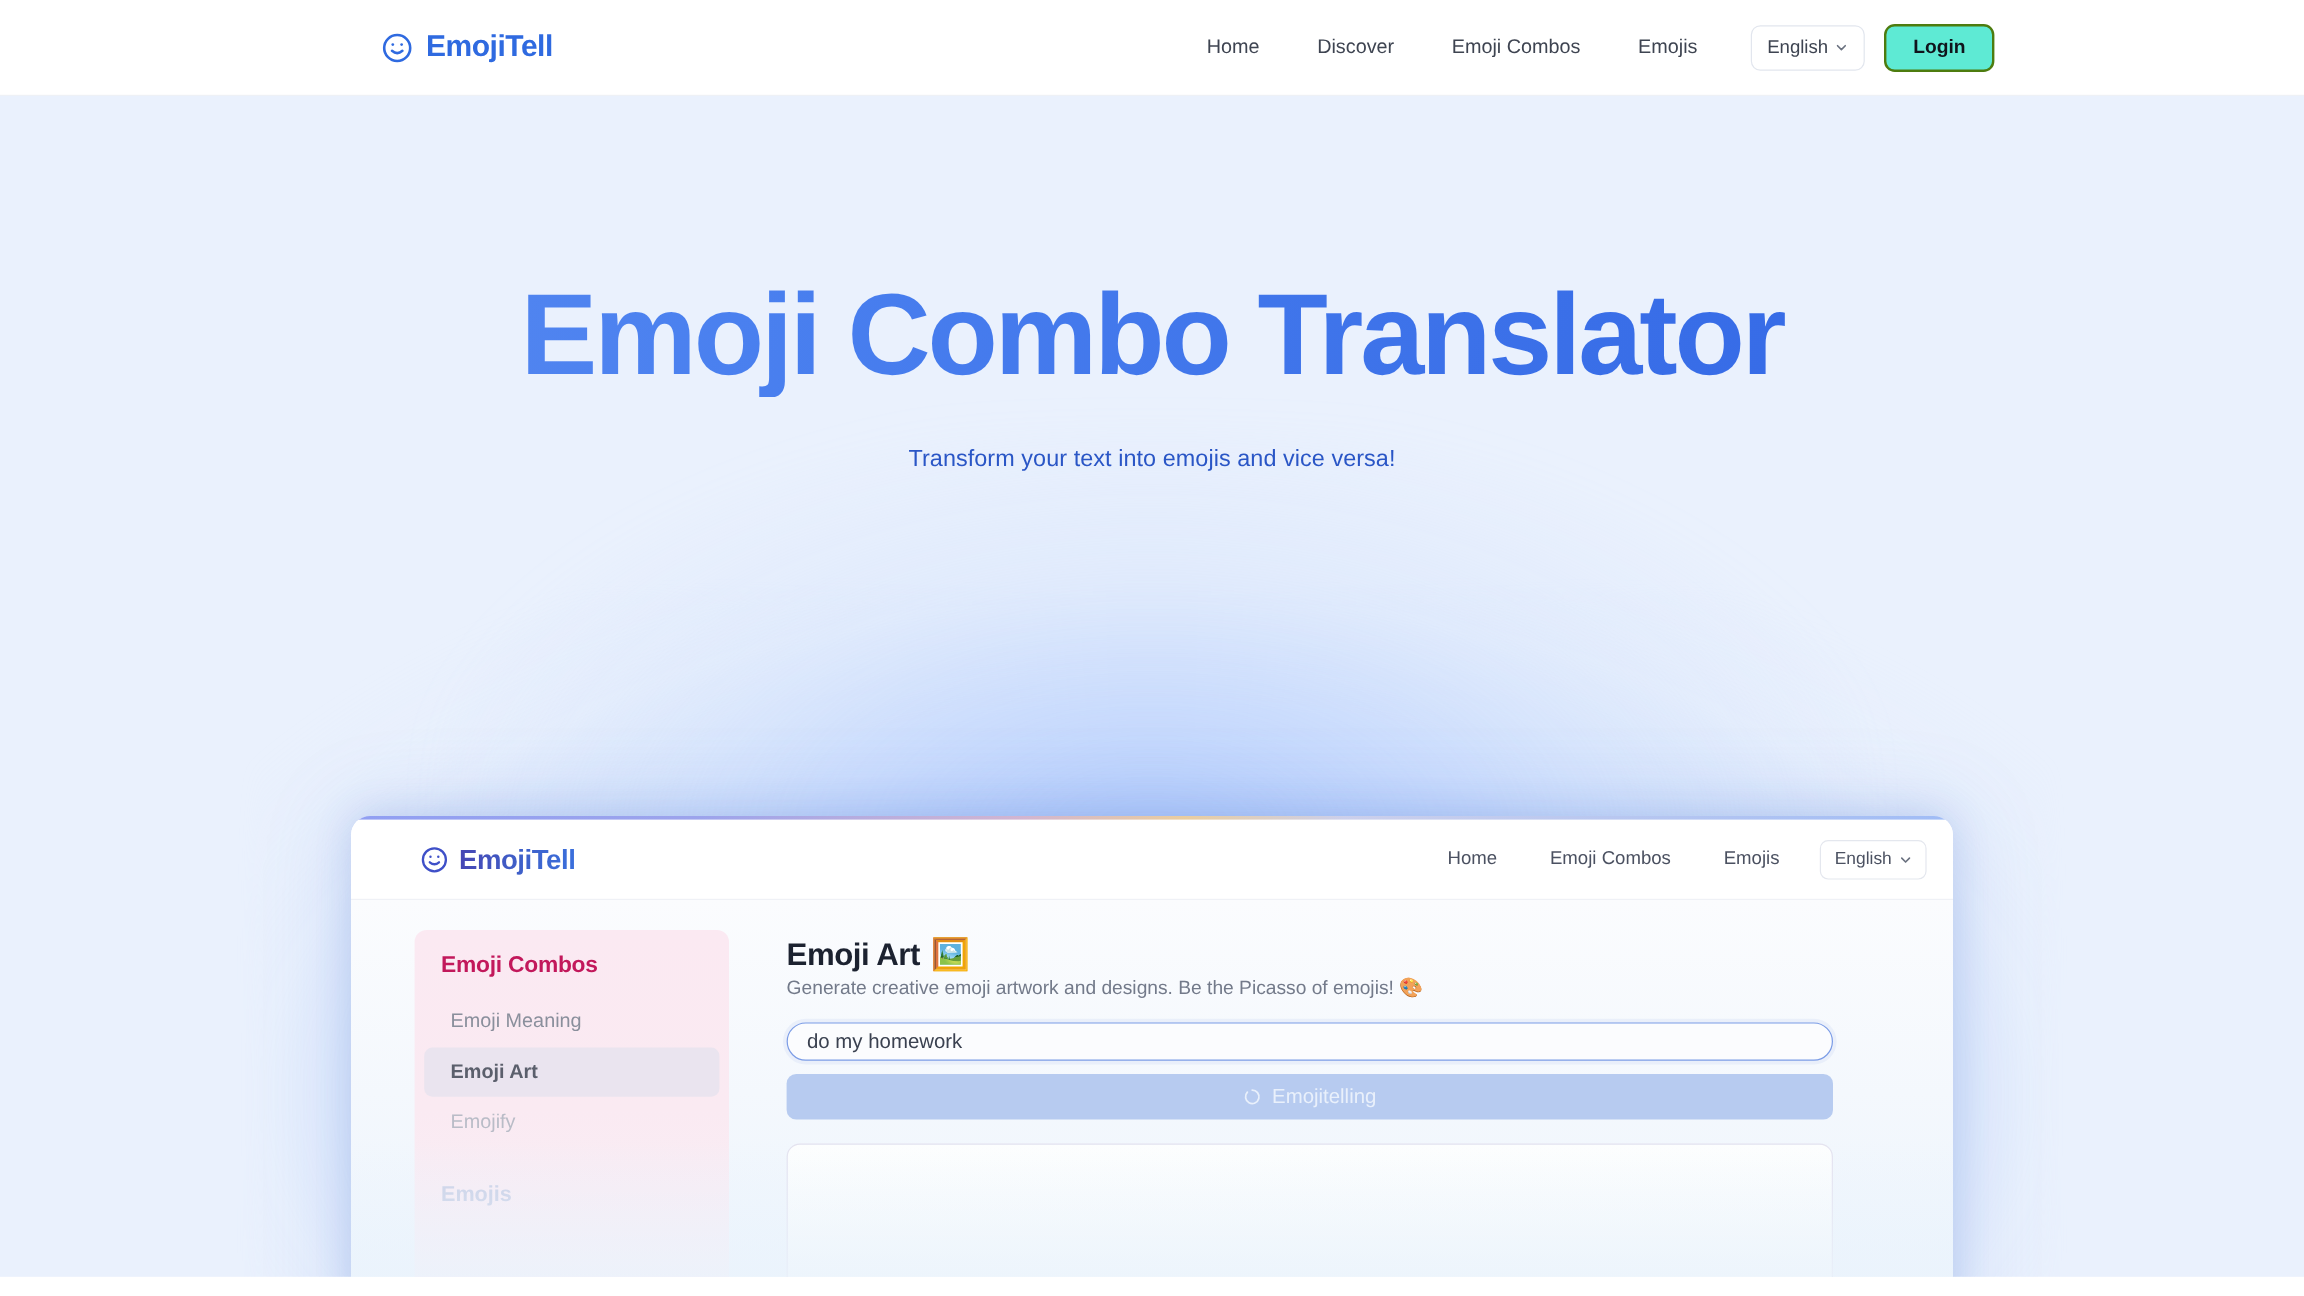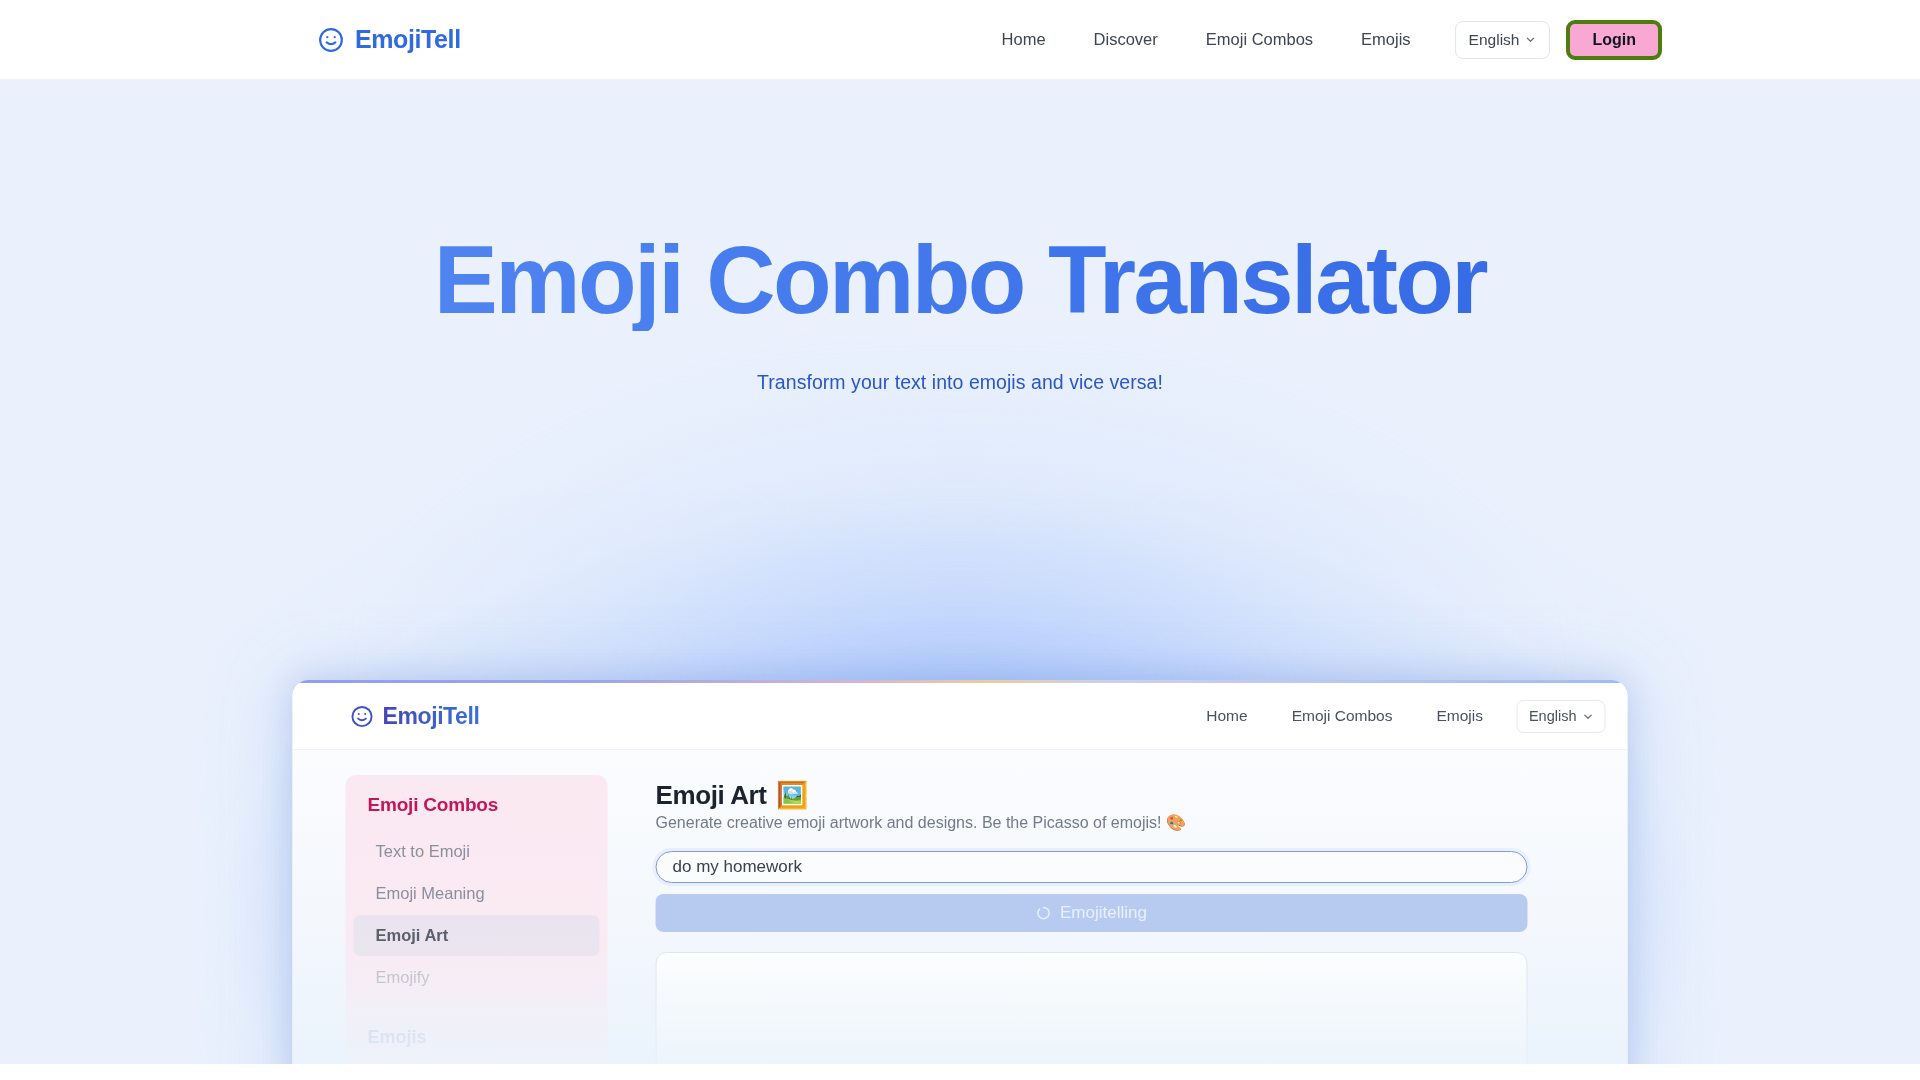--- a/index.html
+++ b/index.html
@@ -32,25 +32,25 @@
     white-space: nowrap; cursor: pointer;
   }
   .lang-select {
     display: flex; align-items: center; gap: 6px;
     border: 1px solid #e2e6ee; border-radius: 8px;
     height: 38px; padding: 0 13px; margin-left: 20px;
     font-size: 15.5px; color: #3e4451; background: #fff; cursor: pointer;
   }
   .chev { width: 11px; height: 11px; display:block; }
   .login-btn {
-    border: 4px solid #4d7c0f; border-radius: 9px;
+    border: 2px solid #4d7c0f; border-radius: 9px;
     height: 40px; padding: 0 22px; margin-left: 16px;
     display: flex; align-items: center;
     font-size: 16px; font-weight: bold; color: #10141c;
-    background: #f9a8d4; cursor: pointer;
+    background: #5eead4; cursor: pointer;
   }
 
   
   .hero {
     position: absolute; top: 64px; left: 0;
     width: 1920px; height: 1000px;
     background: #eaf1fd;
     overflow: hidden;
   }
   .glow-a {
@@ -272,21 +272,20 @@
               </svg>
             </span>
           </div>
         </div>
       </div>
 
       <div class="pv-body">
 
         <div class="pv-side">
           <div class="pv-side-title">Emoji Combos</div>
-          <div class="pv-side-item">Text to Emoji</div>
           <div class="pv-side-item">Emoji Meaning</div>
           <div class="pv-side-item active">Emoji Art</div>
           <div class="pv-side-item faded">Emojify</div>
           <div class="pv-side-sub">Emojis</div>
         </div>
 
         <div class="pv-main">
           <div class="pv-h1">
             <span>Emoji Art</span>
             <span>🖼️</span>

